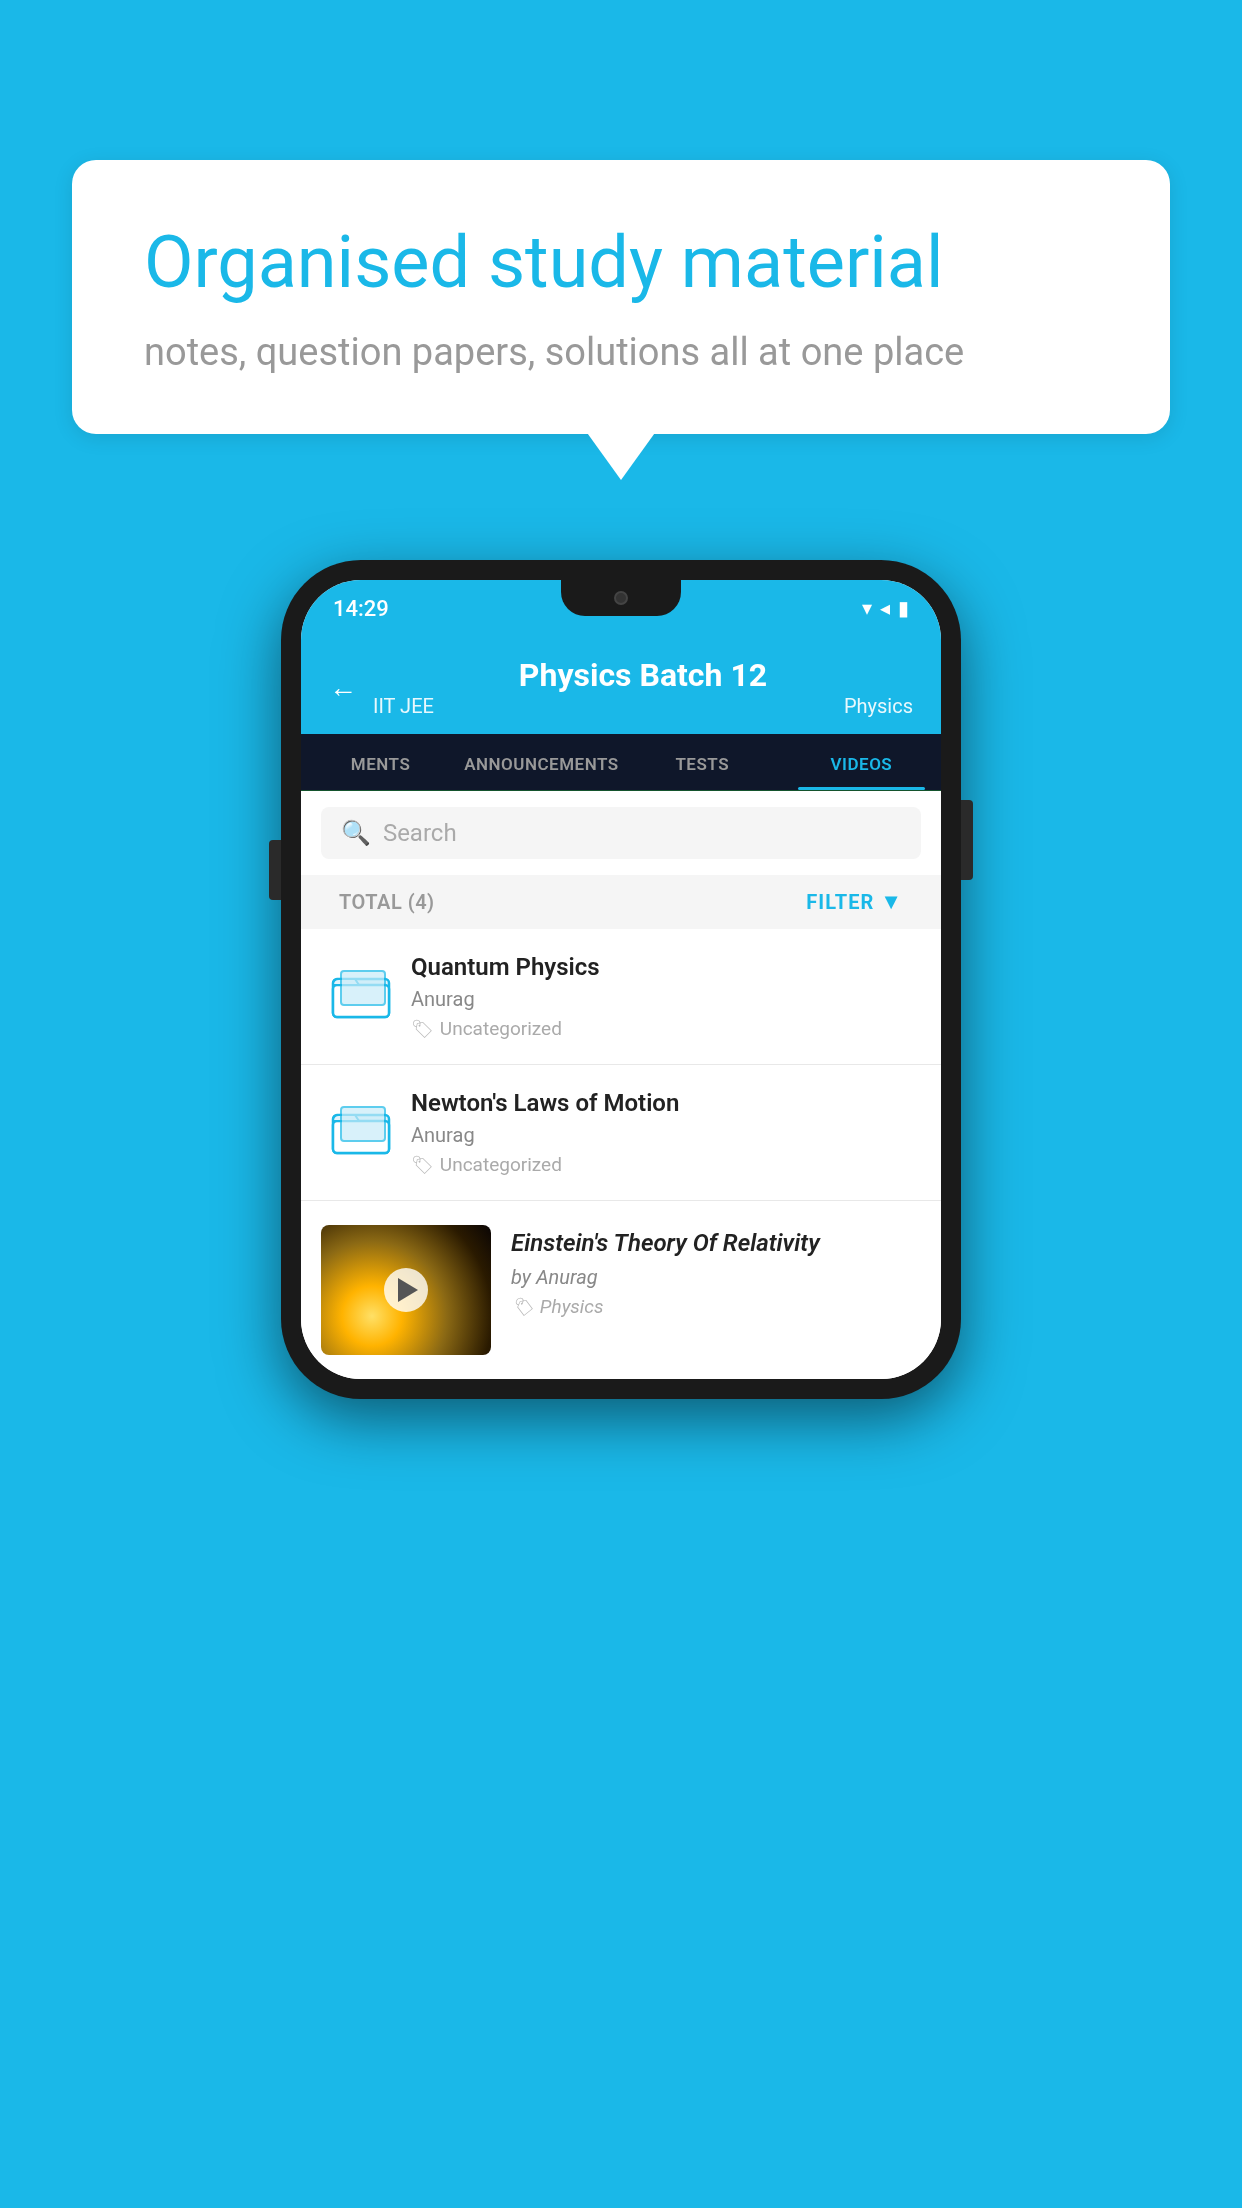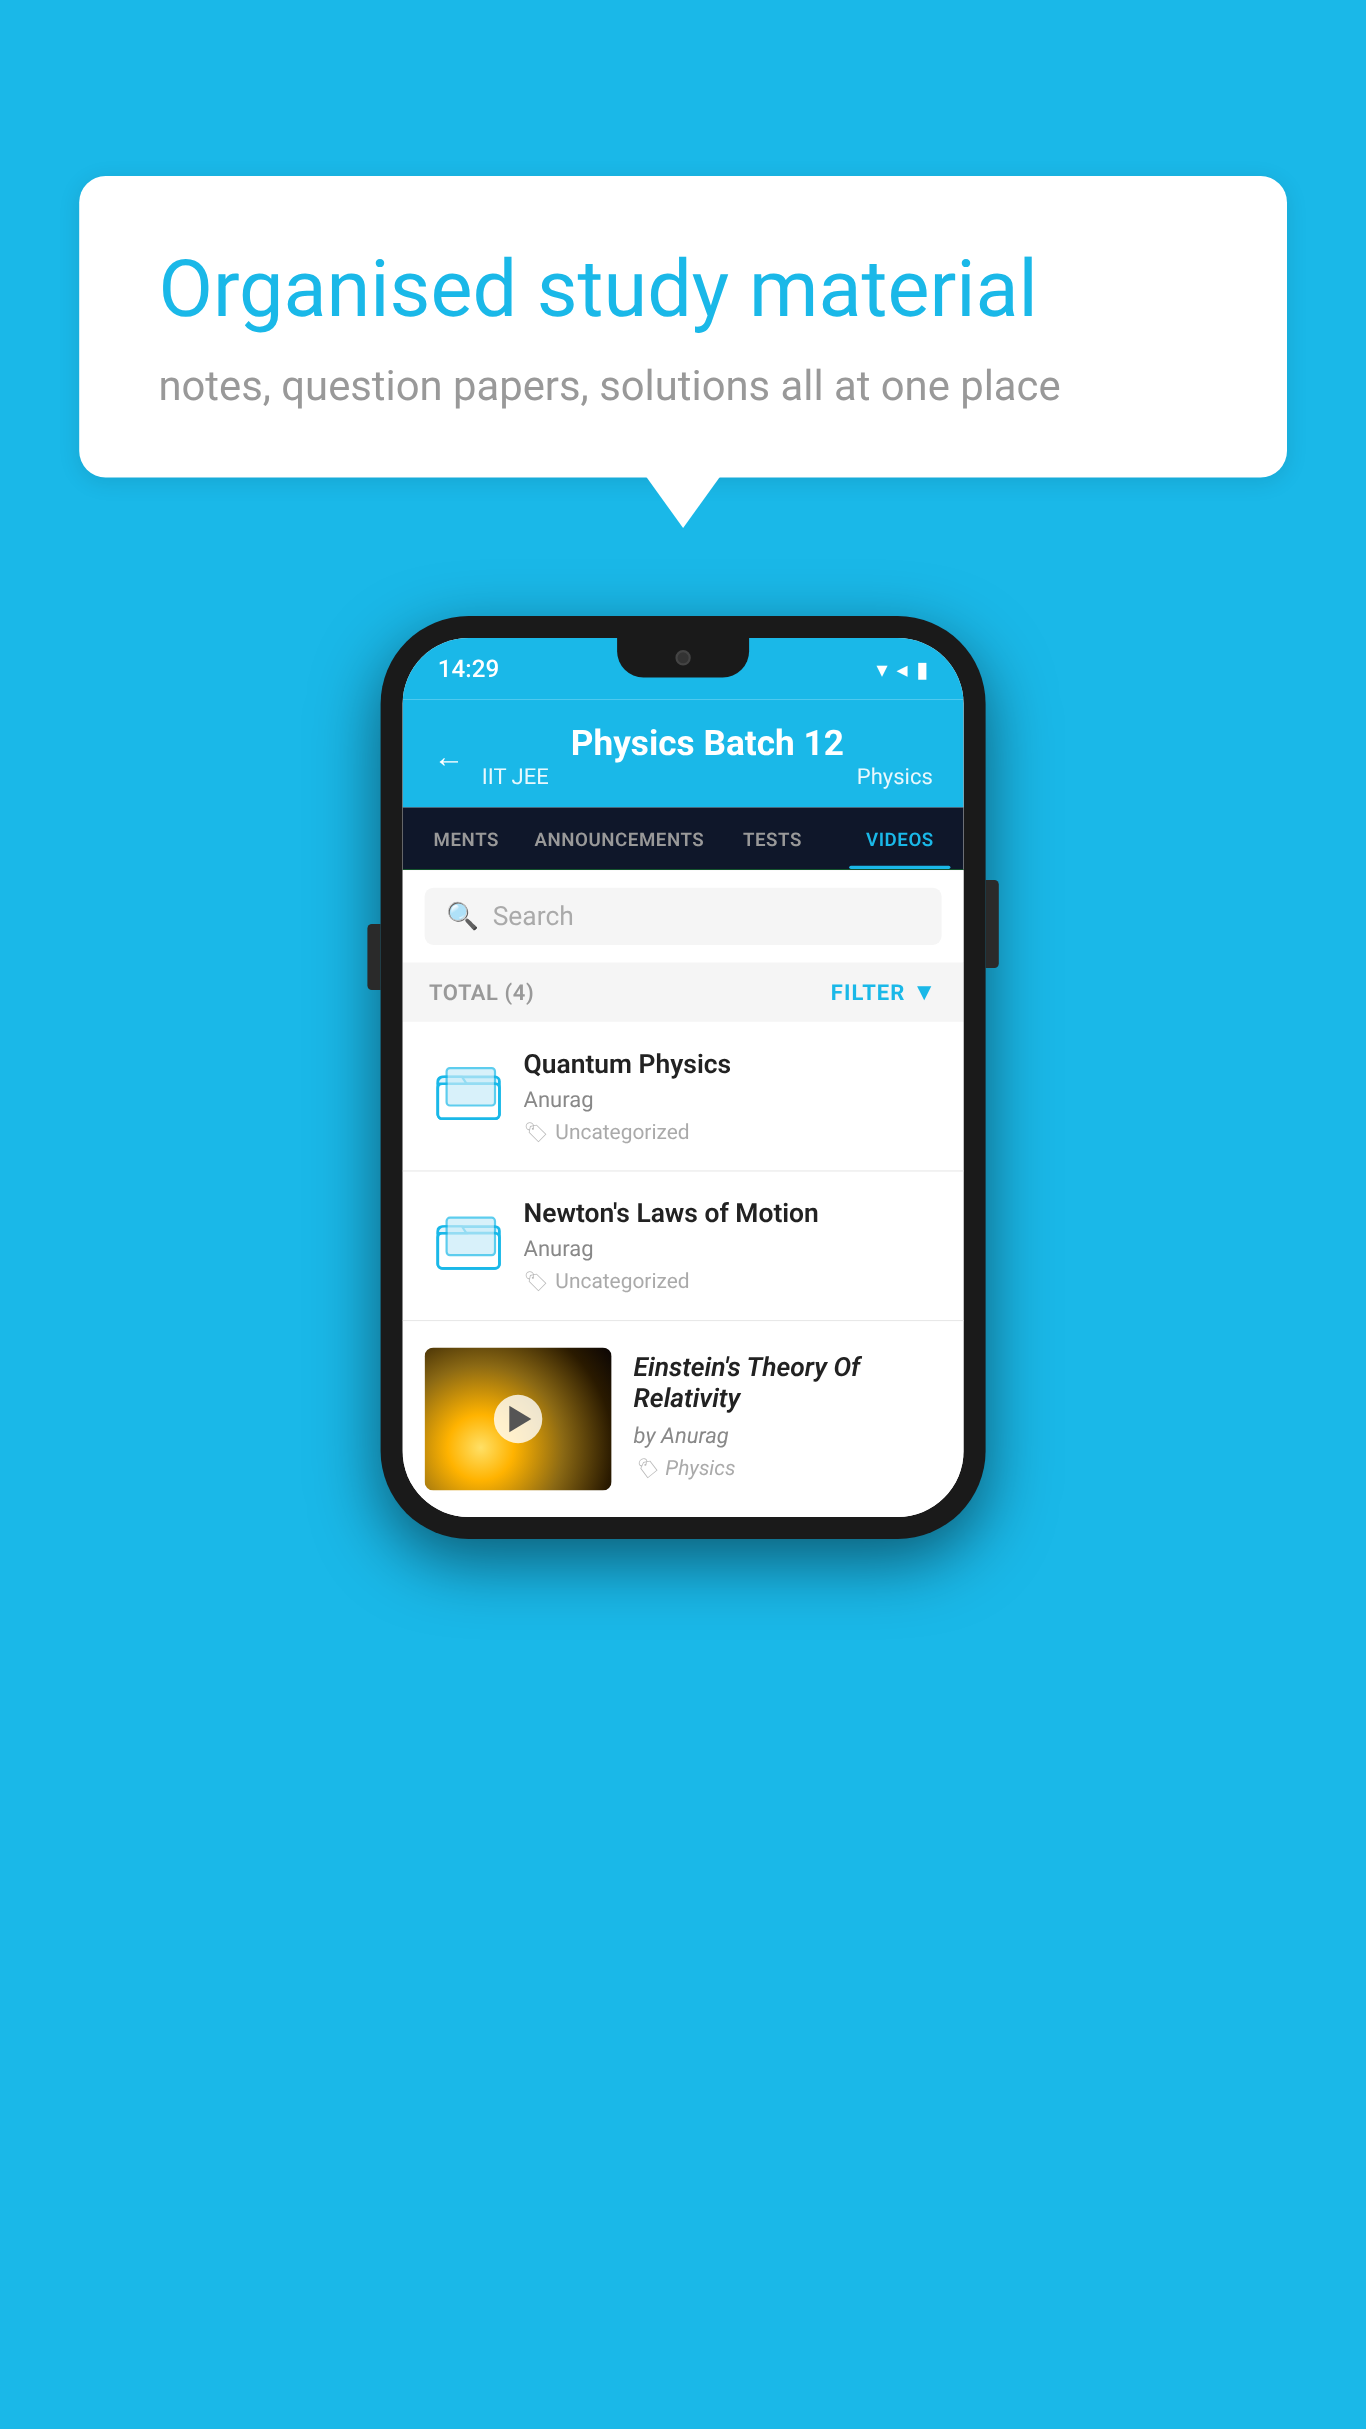--- a/index.html
+++ b/index.html
@@ -50,21 +50,21 @@
       font-size: 38px;
       font-weight: 400;
     }
 
     
     .phone-wrapper {
       position: absolute;
       top: 560px;
       left: 50%;
       transform: translateX(-50%);
-      width: 550px;
+      width: 680px;
     }
     .phone-outer {
       background: #1a1a1a;
       border-radius: 80px;
       padding: 20px;
       box-shadow: 0 20px 60px rgba(0,0,0,0.5);
       position: relative;
     }
     
     .phone-outer::before {
@@ -216,21 +216,21 @@
       font-size: 24px;
     }
     .search-text {
       color: #aaa;
       font-size: 24px;
     }
 
     
     .filter-bar {
       background: #f5f5f5;
-      padding: 14px 24px;
+      padding: 14px 38px;
       display: flex;
       justify-content: space-between;
       align-items: center;
     }
     .total-label {
       color: #999;
       font-size: 20px;
       font-weight: 600;
       letter-spacing: 0.5px;
     }

